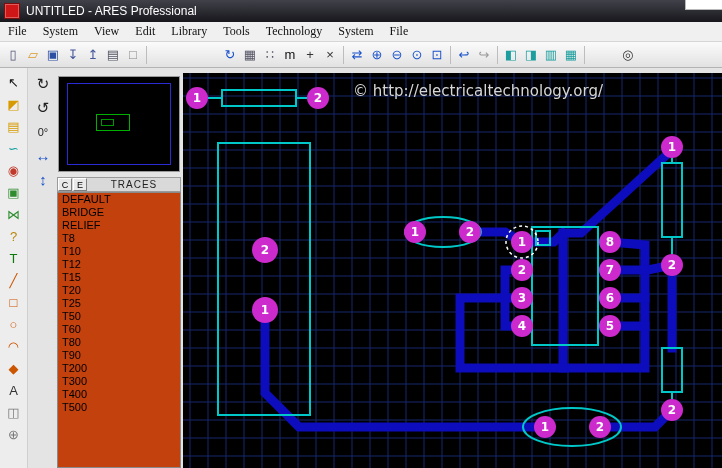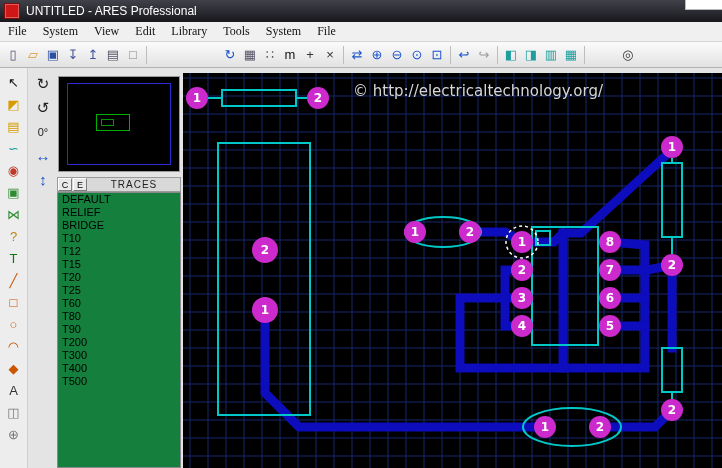--- a/index.html
+++ b/index.html
@@ -40,21 +40,21 @@
            border:1px solid #9a9a9a;box-sizing:border-box;}
   #preview-board{position:absolute;left:8px;top:6px;width:102px;height:80px;border:1px solid #2b2bd4;}
   #preview-comp{position:absolute;left:28px;top:30px;width:32px;height:15px;border:1px solid #00b000;}
   #preview-comp-inner{position:absolute;left:4px;top:4px;width:11px;height:5px;border:1px solid #00b000;opacity:.85;}
   
   #selector-header{position:absolute;left:57px;top:177px;width:124px;height:15px;display:flex;align-items:center;
                    background:#d9d9d9;border:1px solid #9a9a9a;box-sizing:border-box;}
   .sel-btn{width:14px;height:13px;font-size:9px;line-height:10px;padding:0;margin-right:1px;background:#e9e9e9;
            border:1px solid;border-color:#ffffff #7e7e7e #7e7e7e #ffffff;font-family:inherit;cursor:default;}
   #selector-title{flex:1;text-align:center;font-size:10px;color:#222;letter-spacing:1px;}
-  #trace-list{position:absolute;left:57px;top:192px;width:124px;height:276px;background:#15803d;
+  #trace-list{position:absolute;left:57px;top:192px;width:124px;height:276px;background:#c2410c;
               border:1px solid #8a8a8a;box-sizing:border-box;overflow:hidden;font-size:11px;}
   .trace-item{height:13px;line-height:13px;padding-left:4px;color:#000;cursor:default;}
   .trace-item.selected{background:#2f64c9;color:#fff;}
   
   #pcb-svg{position:absolute;left:183px;top:73px;display:block;}
 </style>
 </head>
 <body>
 
 <div id="window">
@@ -64,20 +64,21 @@
     <div id="bg-fragment"></div>
   </div>
 
   <div id="menubar">
       <div class="menu-item">File</div>
       <div class="menu-item">System</div>
       <div class="menu-item">View</div>
       <div class="menu-item">Edit</div>
       <div class="menu-item">Library</div>
       <div class="menu-item">Tools</div>
+      <div class="menu-item">Technology</div>
       <div class="menu-item">System</div>
       <div class="menu-item">File</div>
     </div>
   <div id="toolbar">
       <div class="tb-group">
         <button class="tb-btn"><span style="color: rgb(85, 85, 119);">▯</span></button>
         <button class="tb-btn"><span style="color: rgb(216, 155, 44);">▱</span></button>
         <button class="tb-btn"><span style="color: rgb(44, 79, 163);">▣</span></button>
         <button class="tb-btn"><span style="color: rgb(68, 85, 153);">↧</span></button>
         <button class="tb-btn"><span style="color: rgb(68, 85, 153);">↥</span></button>
@@ -154,27 +155,29 @@
   </div>
 
   <div id="selector-header">
     <button class="sel-btn">C</button>
     <button class="sel-btn">E</button>
     <div id="selector-title">TRACES</div>
   </div>
 
   <div id="trace-list">
       <div class="trace-item">DEFAULT</div>
+      <div class="trace-item">BRIDGE</div>
       <div class="trace-item">RELIEF</div>
-      <div class="trace-item">BRIDGE</div>
+      <div class="trace-item">T8</div>
       <div class="trace-item">T10</div>
       <div class="trace-item">T12</div>
       <div class="trace-item">T15</div>
       <div class="trace-item">T20</div>
       <div class="trace-item">T25</div>
+      <div class="trace-item">T50</div>
       <div class="trace-item">T60</div>
       <div class="trace-item">T80</div>
       <div class="trace-item">T90</div>
       <div class="trace-item">T200</div>
       <div class="trace-item">T300</div>
       <div class="trace-item">T400</div>
       <div class="trace-item">T500</div>
     </div>
 
   <svg id="pcb-svg" xmlns="http://www.w3.org/2000/svg" width="539" height="395" viewBox="0 0 539 395">

